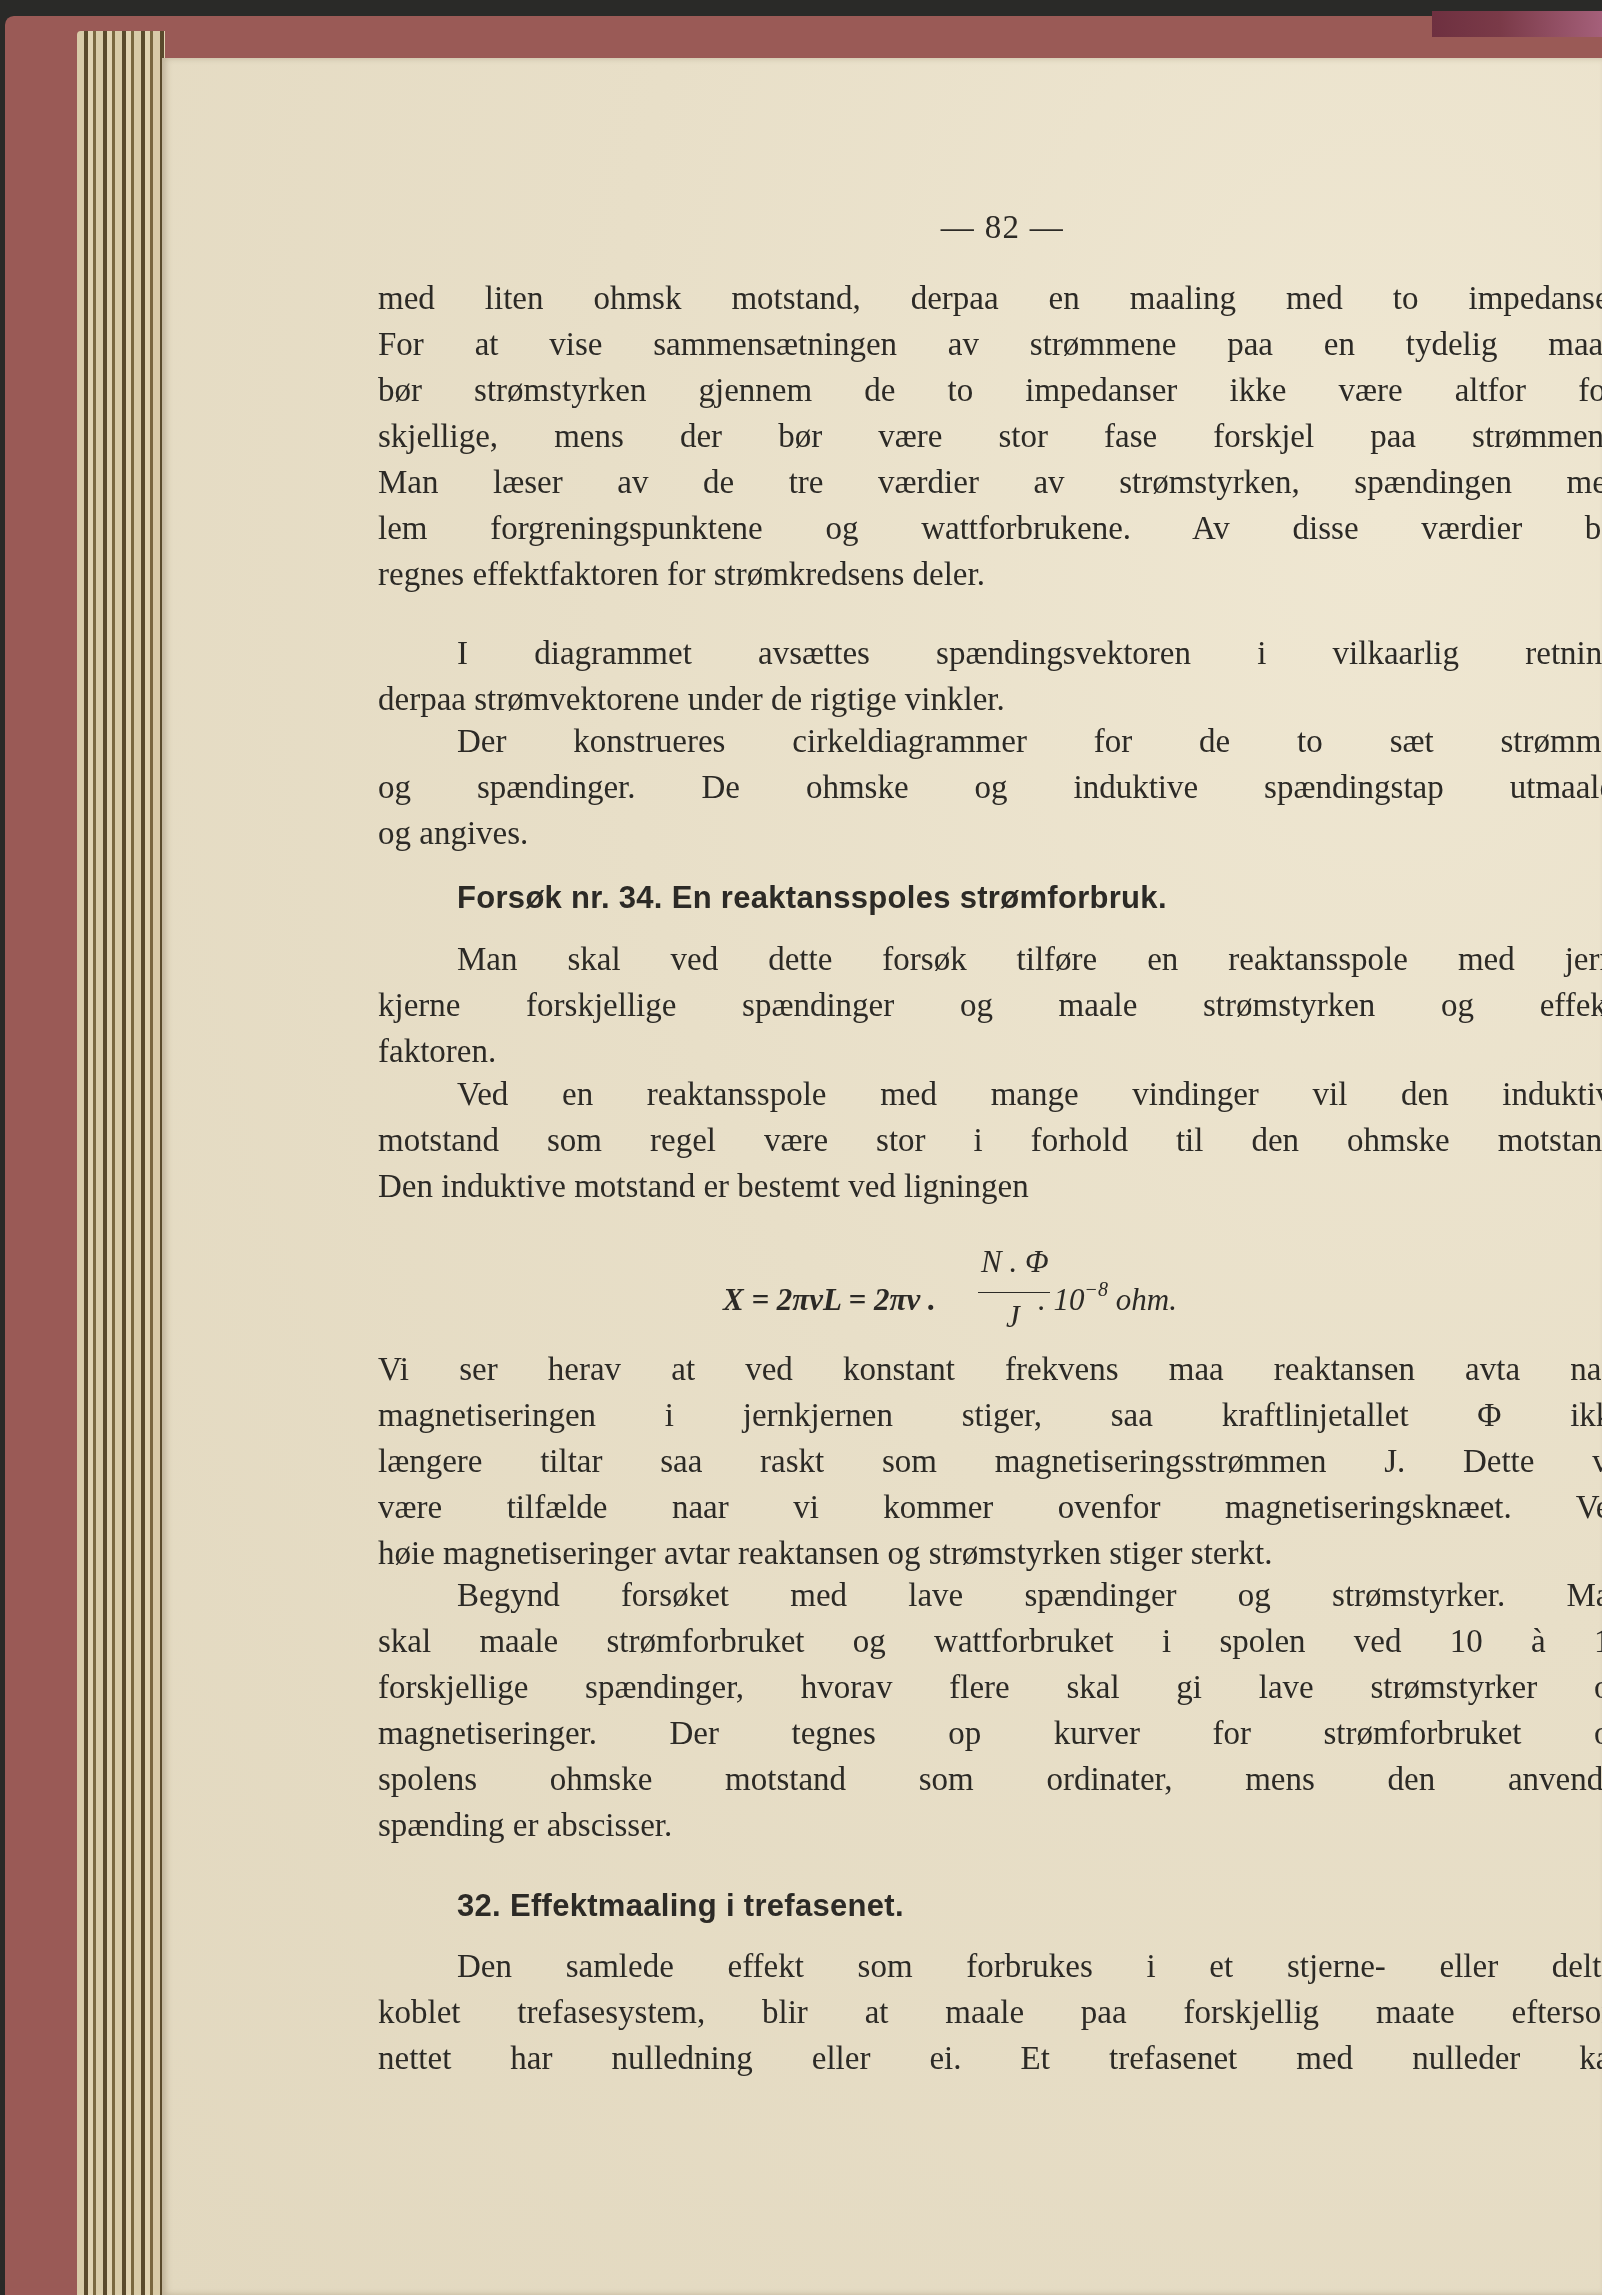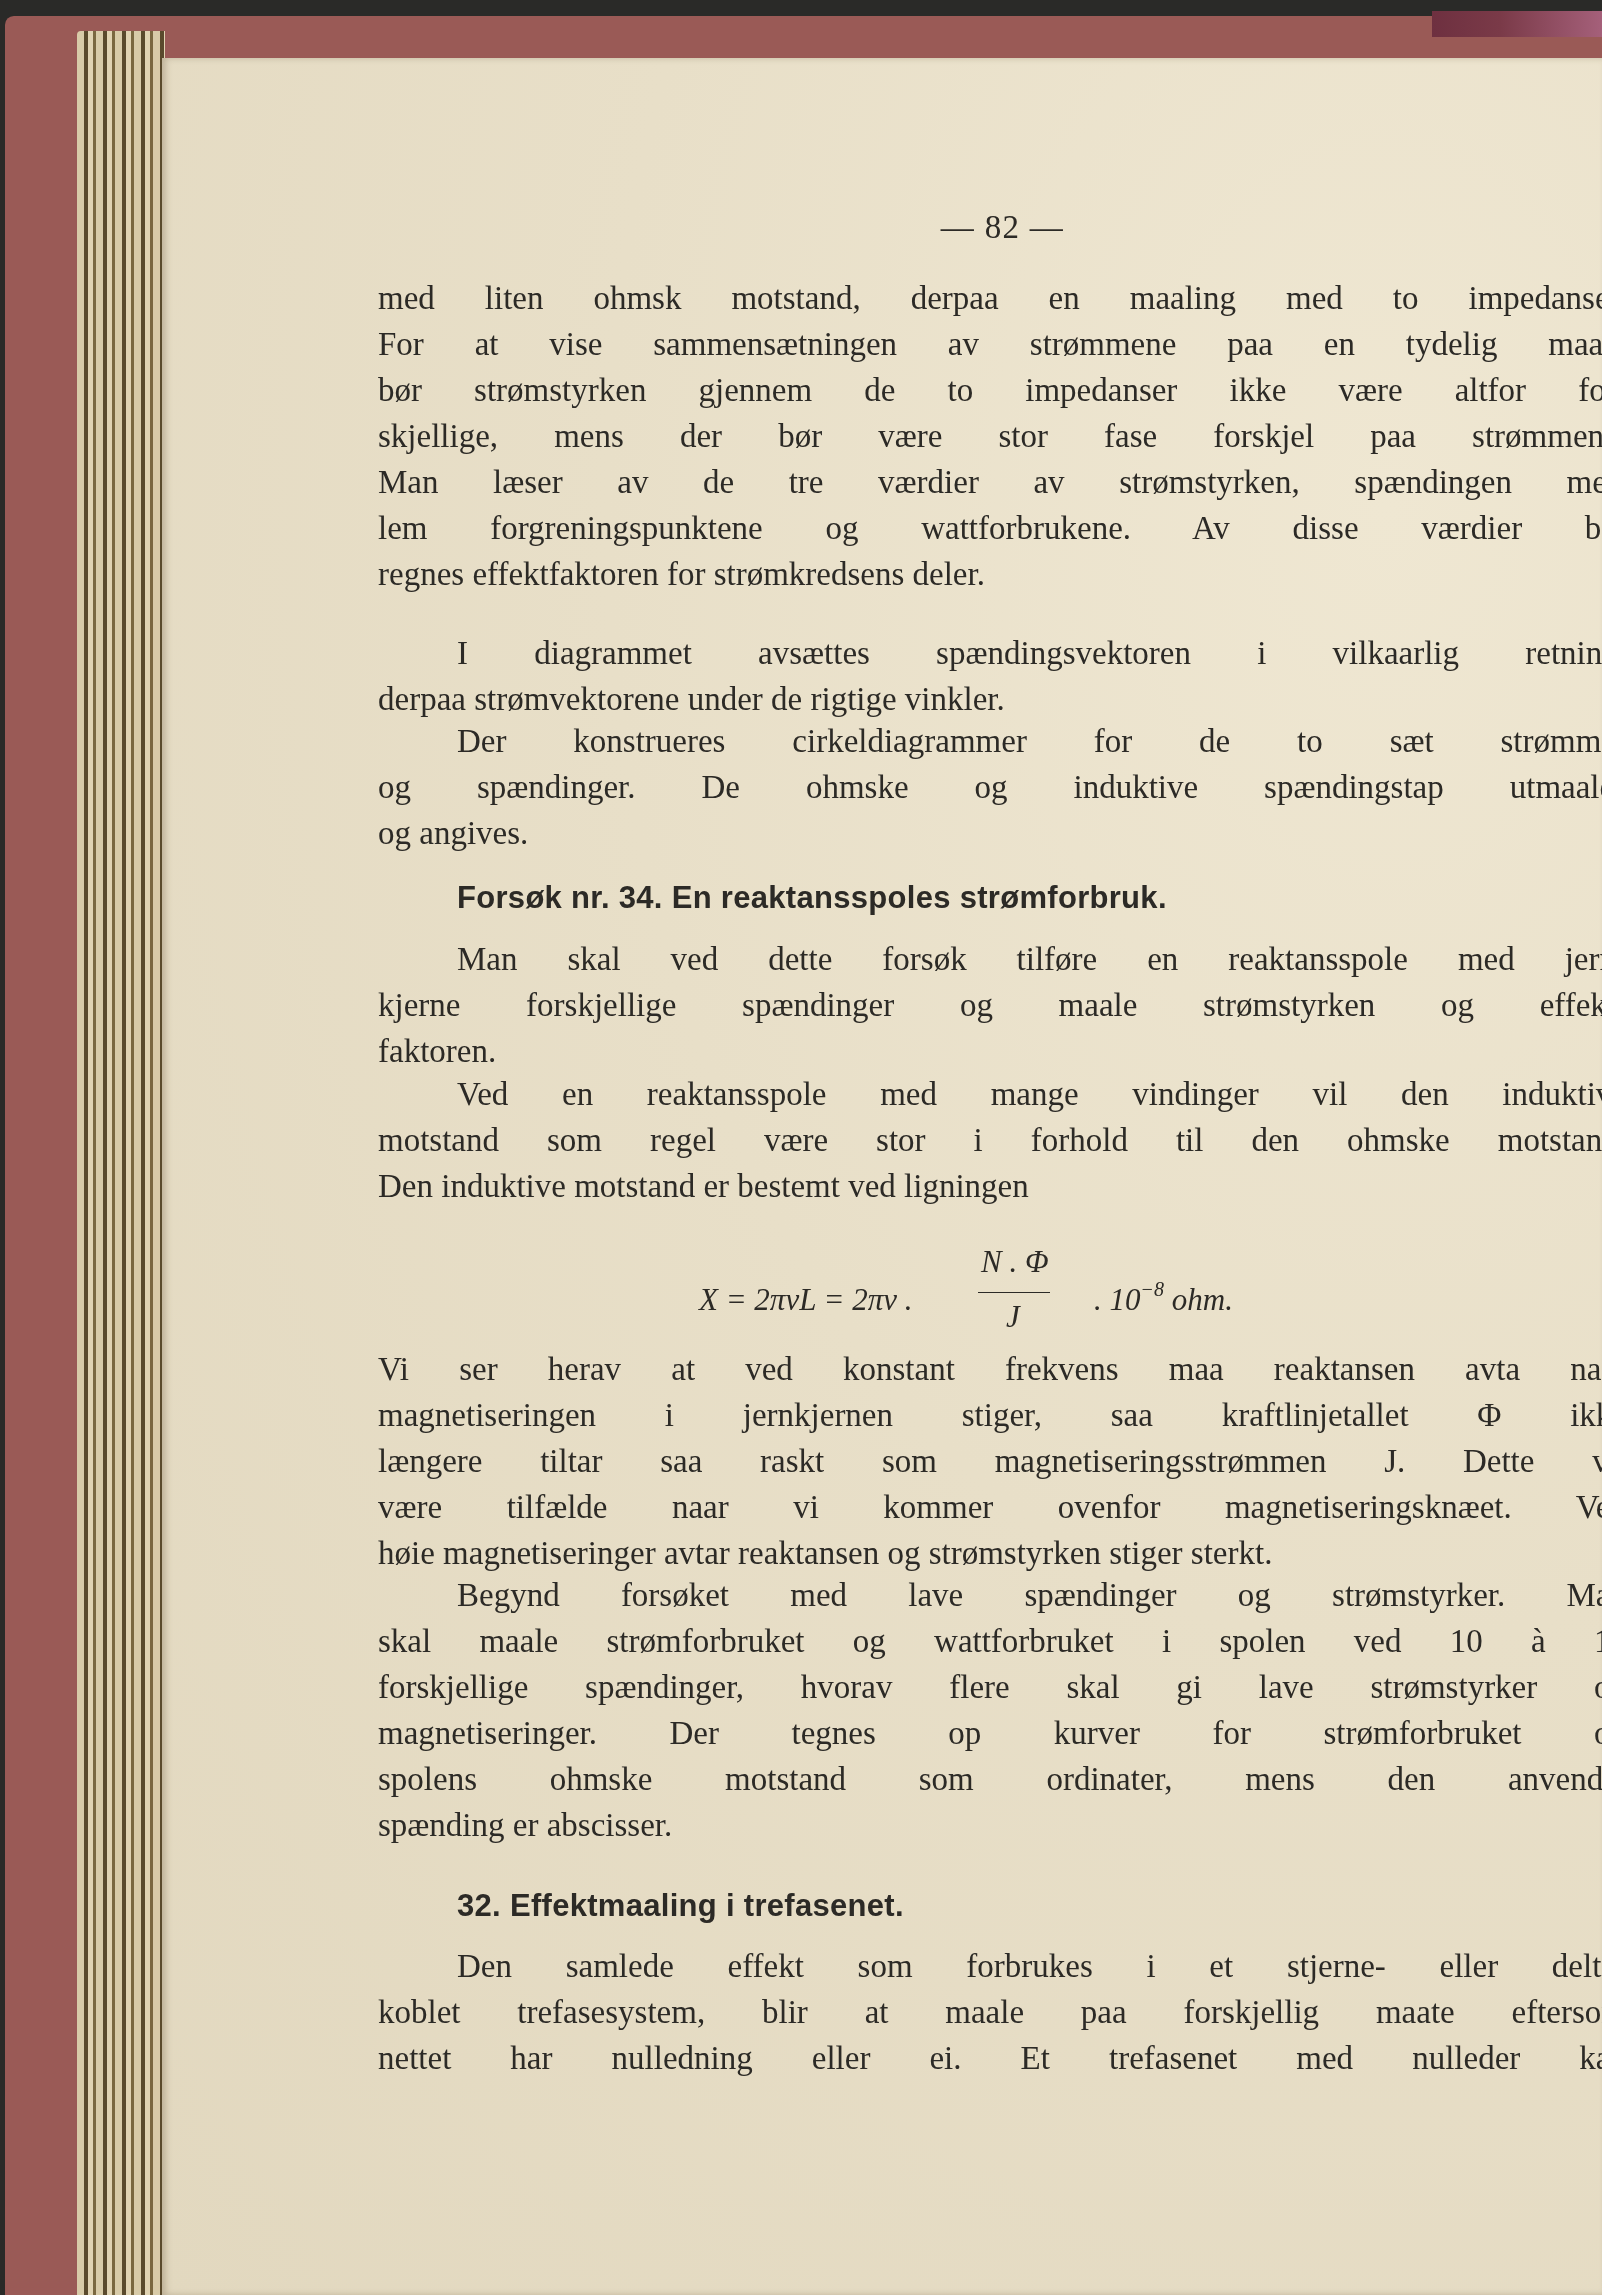--- a/index.html
+++ b/index.html
@@ -47,25 +47,25 @@
   .line.last { text-align-last: left; }
   .line.indent { padding-left: 79px; box-sizing: border-box; }
   .heading {
     font-family: "Liberation Sans", "DejaVu Sans", sans-serif;
     font-weight: bold; font-size: 31px; padding-left: 79px; letter-spacing: 0.3px;
   }
   .formula {
     position: absolute; top: 1181px; left: 0; width: 100%; height: 94px;
     font-style: italic; font-size: 31px;
   }
-  .formula .lhs { position: absolute; left: 321px; top: 38px; }
+  .formula .lhs { position: absolute; left: 345px; top: 38px; font-weight: bold; }
   .formula .num { position: absolute; left: 603px; top: 0px; }
   .formula .bar { position: absolute; left: 600px; top: 53px; width: 72px; border-top: 1.9px solid #2c2a26; }
   .formula .den { position: absolute; left: 628px; top: 55px; }
-  .formula .rhs { position: absolute; left: 716px; top: 38px; }
+  .formula .rhs { position: absolute; left: 660px; top: 38px; }
   sup { font-size: 20px; vertical-align: 14px; line-height: 0; }
 </style>
 </head>
 <body>
 
 <div class="cover"></div>
 <div class="spine-strip"></div>
 <div class="page-stack"></div>
 
 <div class="page">

